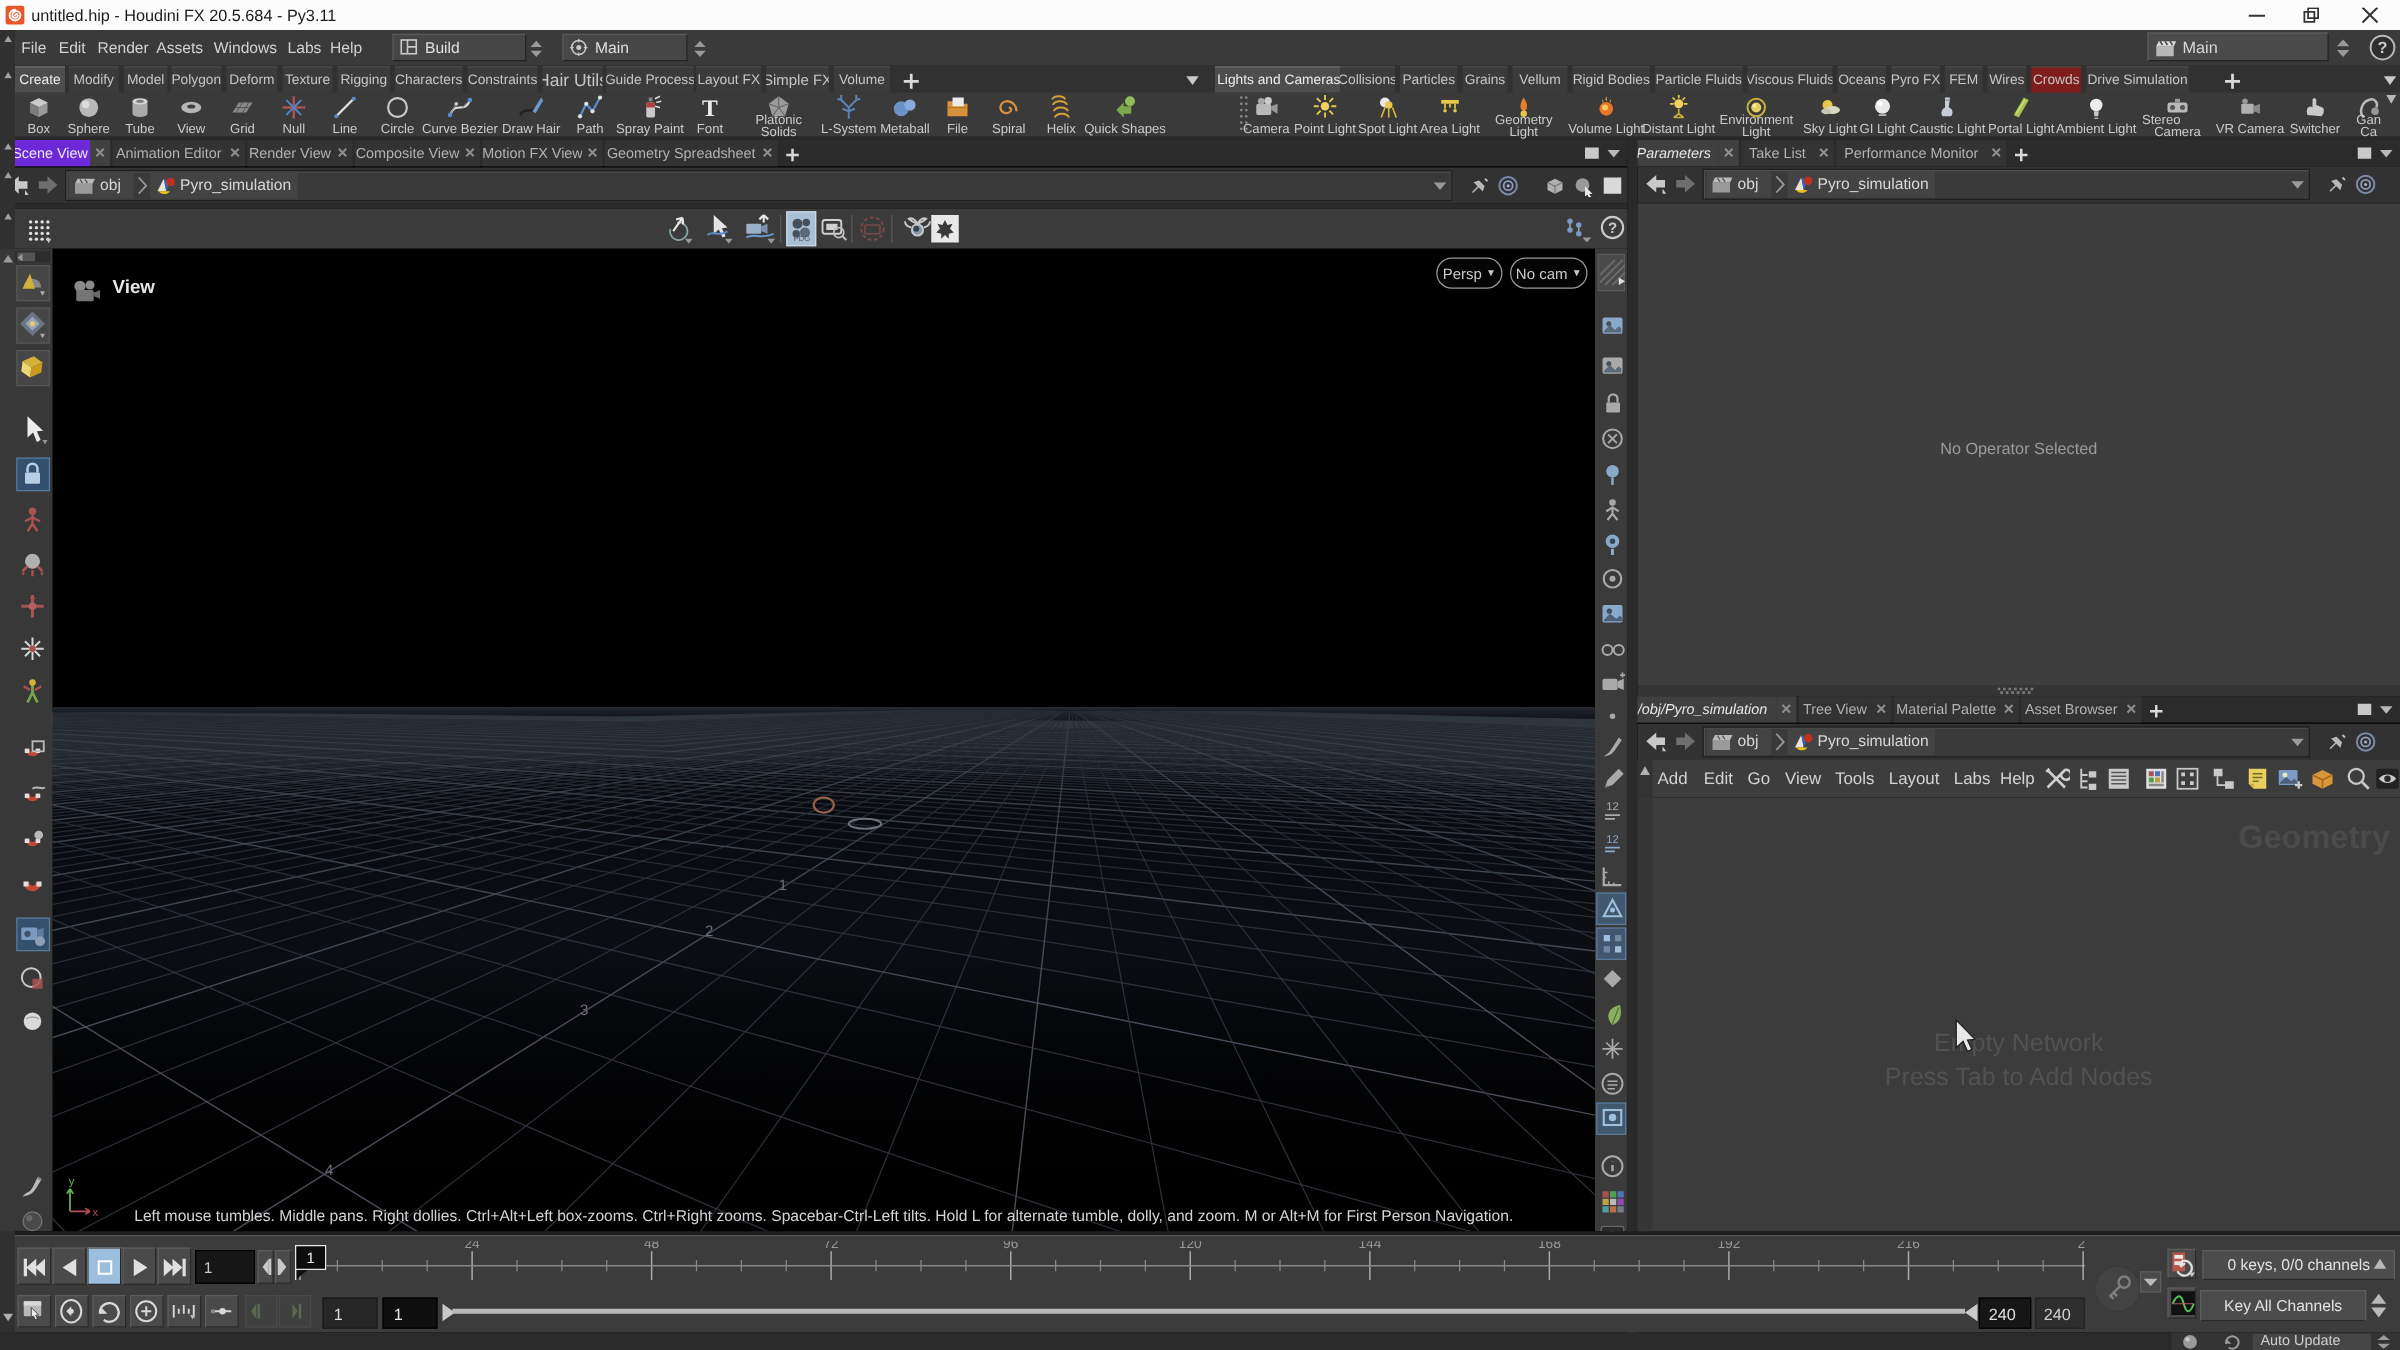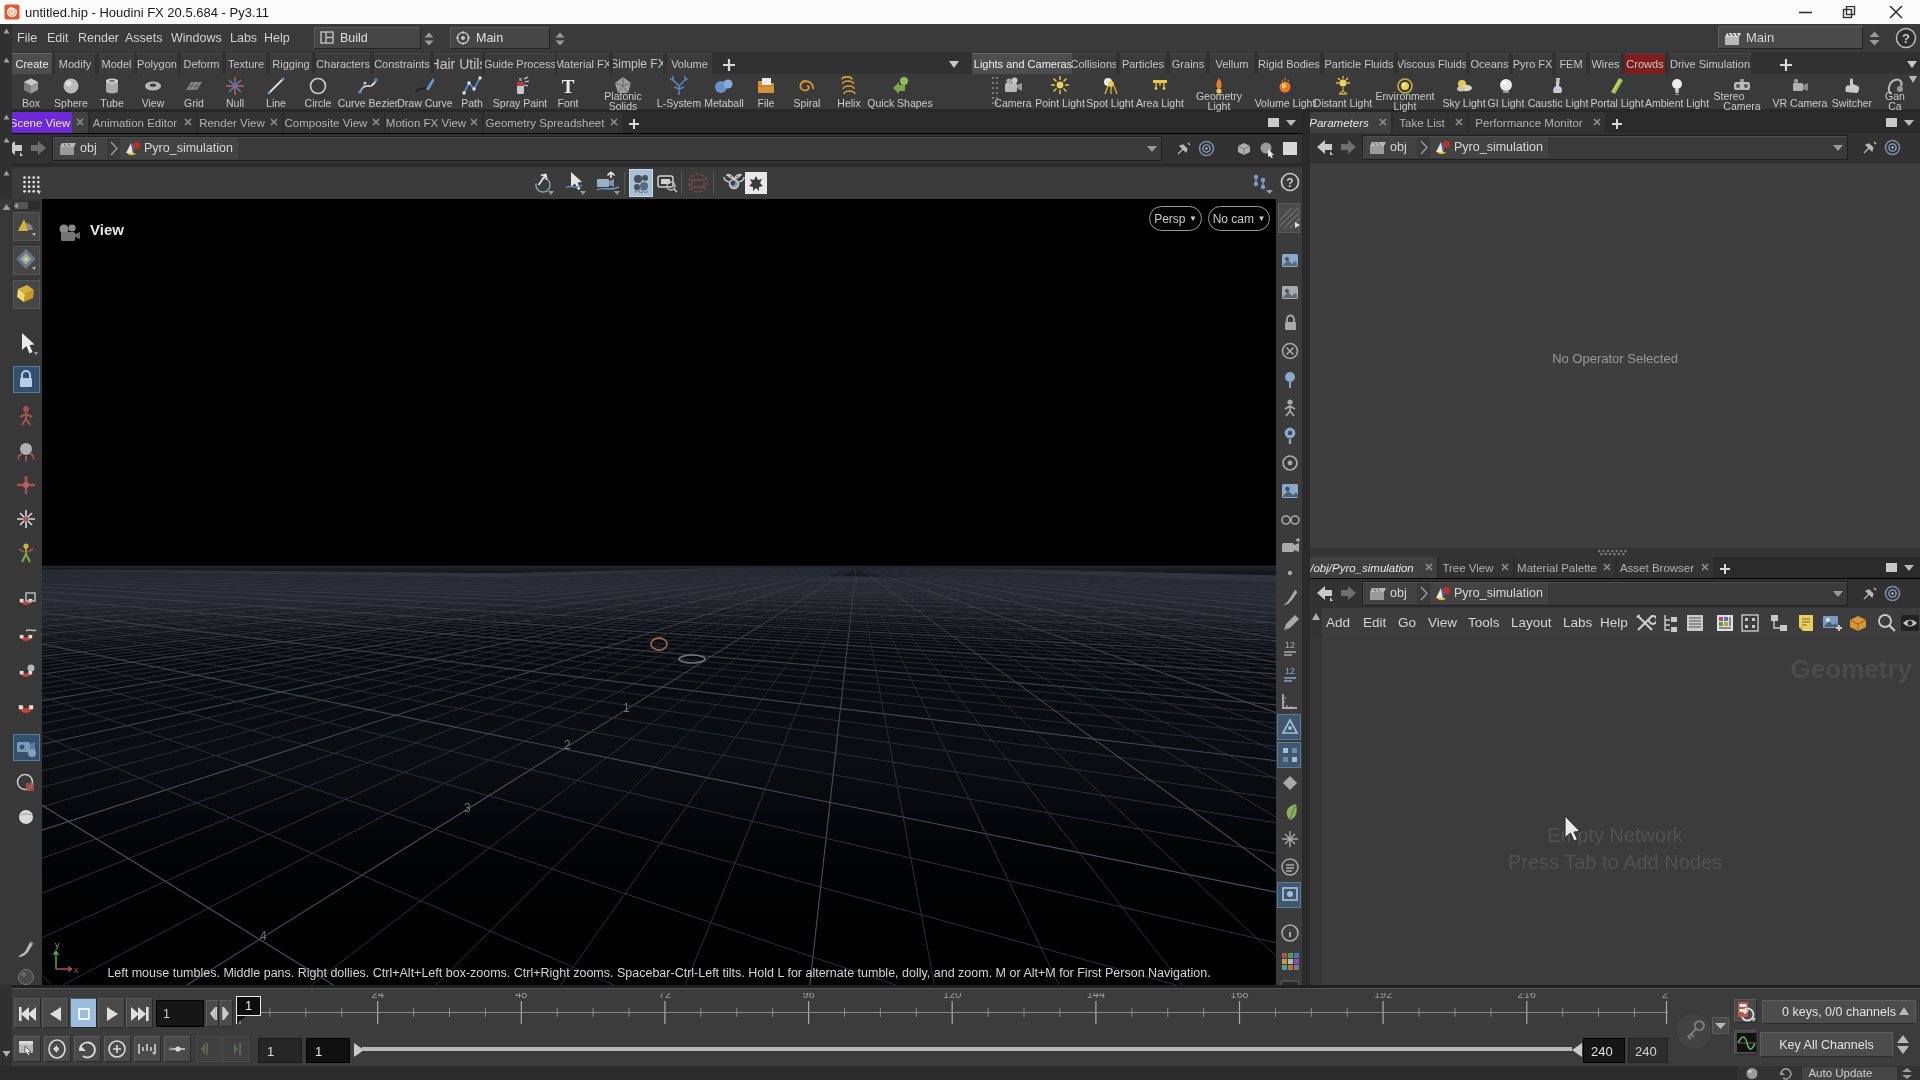--- a/index.html
+++ b/index.html
@@ -73,21 +73,21 @@
 <div class="ab ctr" style="left:55px;top:53px;width:40px;height:21px;background:#3b3b3b;border-top:1px solid #4a4a4a;font-size:11px;color:#c6c6c6">Modify</div>
 <div class="ab ctr" style="left:99px;top:53px;width:35px;height:21px;background:#3b3b3b;border-top:1px solid #4a4a4a;font-size:11px;color:#c6c6c6">Model</div>
 <div class="ab ctr" style="left:137px;top:53px;width:40px;height:21px;background:#3b3b3b;border-top:1px solid #4a4a4a;font-size:11px;color:#c6c6c6">Polygon</div>
 <div class="ab ctr" style="left:181px;top:53px;width:41px;height:21px;background:#3b3b3b;border-top:1px solid #4a4a4a;font-size:11px;color:#c6c6c6">Deform</div>
 <div class="ab ctr" style="left:226px;top:53px;width:40px;height:21px;background:#3b3b3b;border-top:1px solid #4a4a4a;font-size:11px;color:#c6c6c6">Texture</div>
 <div class="ab ctr" style="left:270px;top:53px;width:42px;height:21px;background:#3b3b3b;border-top:1px solid #4a4a4a;font-size:11px;color:#c6c6c6">Rigging</div>
 <div class="ab ctr" style="left:316px;top:53px;width:54px;height:21px;background:#3b3b3b;border-top:1px solid #4a4a4a;font-size:11px;color:#c6c6c6">Characters</div>
 <div class="ab ctr" style="left:374px;top:53px;width:56px;height:21px;background:#3b3b3b;border-top:1px solid #4a4a4a;font-size:11px;color:#c6c6c6">Constraints</div>
 <div class="ab ctr" style="left:434px;top:53px;width:48px;height:21px;background:#3b3b3b;border-top:1px solid #4a4a4a;font-size:14px;color:#c6c6c6">Hair Utils</div>
 <div class="ab ctr" style="left:485px;top:53px;width:70px;height:21px;background:#3b3b3b;border-top:1px solid #4a4a4a;font-size:11px;color:#c6c6c6">Guide Process</div>
-<div class="ab ctr" style="left:557px;top:53px;width:52px;height:21px;background:#3b3b3b;border-top:1px solid #4a4a4a;font-size:11px;color:#c6c6c6">Material FX</div>
+<div class="ab ctr" style="left:557px;top:53px;width:52px;height:21px;background:#3b3b3b;border-top:1px solid #4a4a4a;font-size:11px;color:#c6c6c6">Layout FX</div>
 <div class="ab ctr" style="left:613px;top:53px;width:50px;height:21px;background:#3b3b3b;border-top:1px solid #4a4a4a;font-size:12px;color:#c6c6c6">Simple FX</div>
 <div class="ab ctr" style="left:667px;top:53px;width:45px;height:21px;background:#3b3b3b;border-top:1px solid #4a4a4a;font-size:11px;color:#c6c6c6">Volume</div>
 <div class="ab ctr" style="left:972px;top:53px;width:102px;height:21px;background:#4d4d4d;border-top:1px solid #6a6a6a;font-size:11px;color:#ededed">Lights and Cameras</div>
 <div class="ab ctr" style="left:1072px;top:53px;width:44px;height:21px;background:#3b3b3b;border-top:1px solid #4a4a4a;font-size:11px;color:#c6c6c6">Collisions</div>
 <div class="ab ctr" style="left:1120px;top:53px;width:46px;height:21px;background:#3b3b3b;border-top:1px solid #4a4a4a;font-size:11px;color:#c6c6c6">Particles</div>
 <div class="ab ctr" style="left:1170px;top:53px;width:36px;height:21px;background:#3b3b3b;border-top:1px solid #4a4a4a;font-size:11px;color:#c6c6c6">Grains</div>
 <div class="ab ctr" style="left:1210px;top:53px;width:44px;height:21px;background:#3b3b3b;border-top:1px solid #4a4a4a;font-size:11px;color:#c6c6c6">Vellum</div>
 <div class="ab ctr" style="left:1258px;top:53px;width:62px;height:21px;background:#3b3b3b;border-top:1px solid #4a4a4a;font-size:11px;color:#c6c6c6">Rigid Bodies</div>
 <div class="ab ctr" style="left:1324px;top:53px;width:70px;height:21px;background:#3b3b3b;border-top:1px solid #4a4a4a;font-size:11px;color:#c6c6c6">Particle Fluids</div>
 <div class="ab ctr" style="left:1398px;top:53px;width:68px;height:21px;background:#3b3b3b;border-top:1px solid #4a4a4a;font-size:11px;color:#c6c6c6">Viscous Fluids</div>
@@ -175,21 +175,21 @@
     <path d="M4 18 L9 9 M20 6 L14 12" stroke="#888" stroke-width="1"></path>
     <circle cx="4" cy="18" r="1.8" fill="#5a8ac8"></circle>
     <circle cx="20" cy="6" r="1.8" fill="#5a8ac8"></circle>
     <circle cx="9" cy="9" r="1.5" fill="#bcd"></circle>
   </svg>
 <div class="ab ctr" style="left:320px;top:97px;width:96px;height:12px;font-size:10.5px;color:#cbcbcb;line-height:12px">Curve Bezier</div>
 <svg class="ab" style="left:413px;top:74px" width="24" height="24">
     <path d="M3 18 C8 10 12 20 20 8" stroke="#222" stroke-width="2" fill="none"></path>
     <path d="M13 15 L20 4 L21.5 6.5 L15.5 16.5 Z" fill="#6a9ad0"></path>
   </svg>
-<div class="ab ctr" style="left:377px;top:97px;width:96px;height:12px;font-size:10.5px;color:#cbcbcb;line-height:12px">Draw Curve</div>
+<div class="ab ctr" style="left:377px;top:97px;width:96px;height:12px;font-size:10.5px;color:#cbcbcb;line-height:12px">Draw Hair</div>
 <svg class="ab" style="left:460px;top:74px" width="24" height="24">
     <path d="M4 19 L9 9 L14 15 L20 4" stroke="#5a8ac8" stroke-width="1.8" fill="none"></path>
     <circle cx="4" cy="19" r="1.7" fill="#e0e0e0"></circle>
     <circle cx="9" cy="9" r="1.7" fill="#e0e0e0"></circle>
     <circle cx="14" cy="15" r="1.7" fill="#e0e0e0"></circle>
     <circle cx="20" cy="4" r="1.7" fill="#e0e0e0"></circle>
   </svg>
 <div class="ab ctr" style="left:424px;top:97px;width:96px;height:12px;font-size:10.5px;color:#cbcbcb;line-height:12px">Path</div>
 <svg class="ab" style="left:508px;top:74px" width="24" height="24">
     <rect x="9" y="8" width="7" height="12" rx="1.5" fill="#c9c9c9"></rect>

